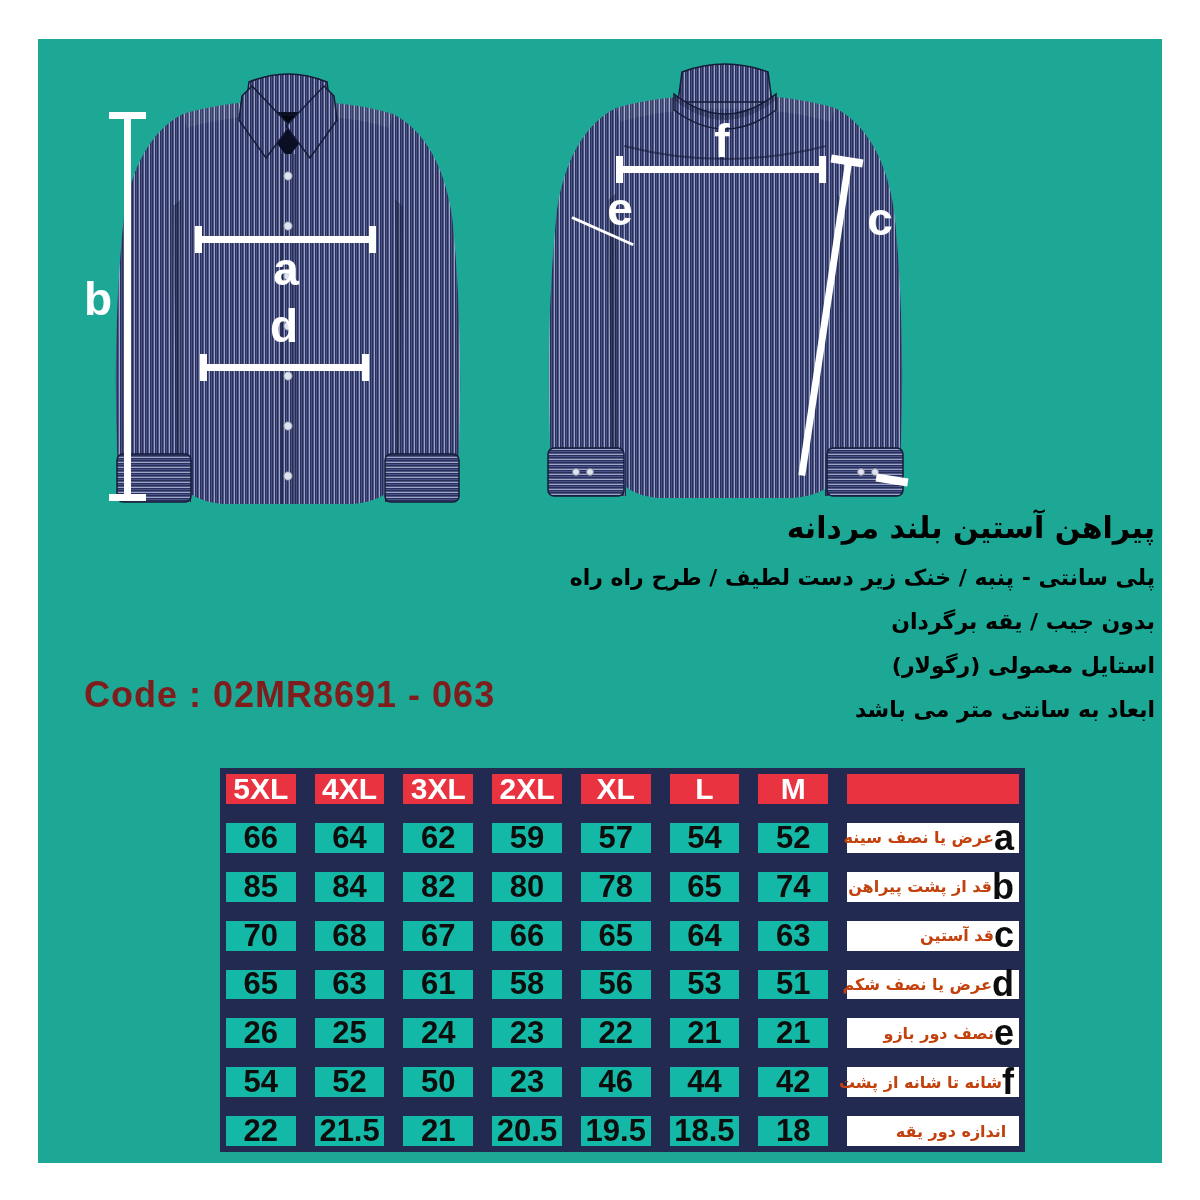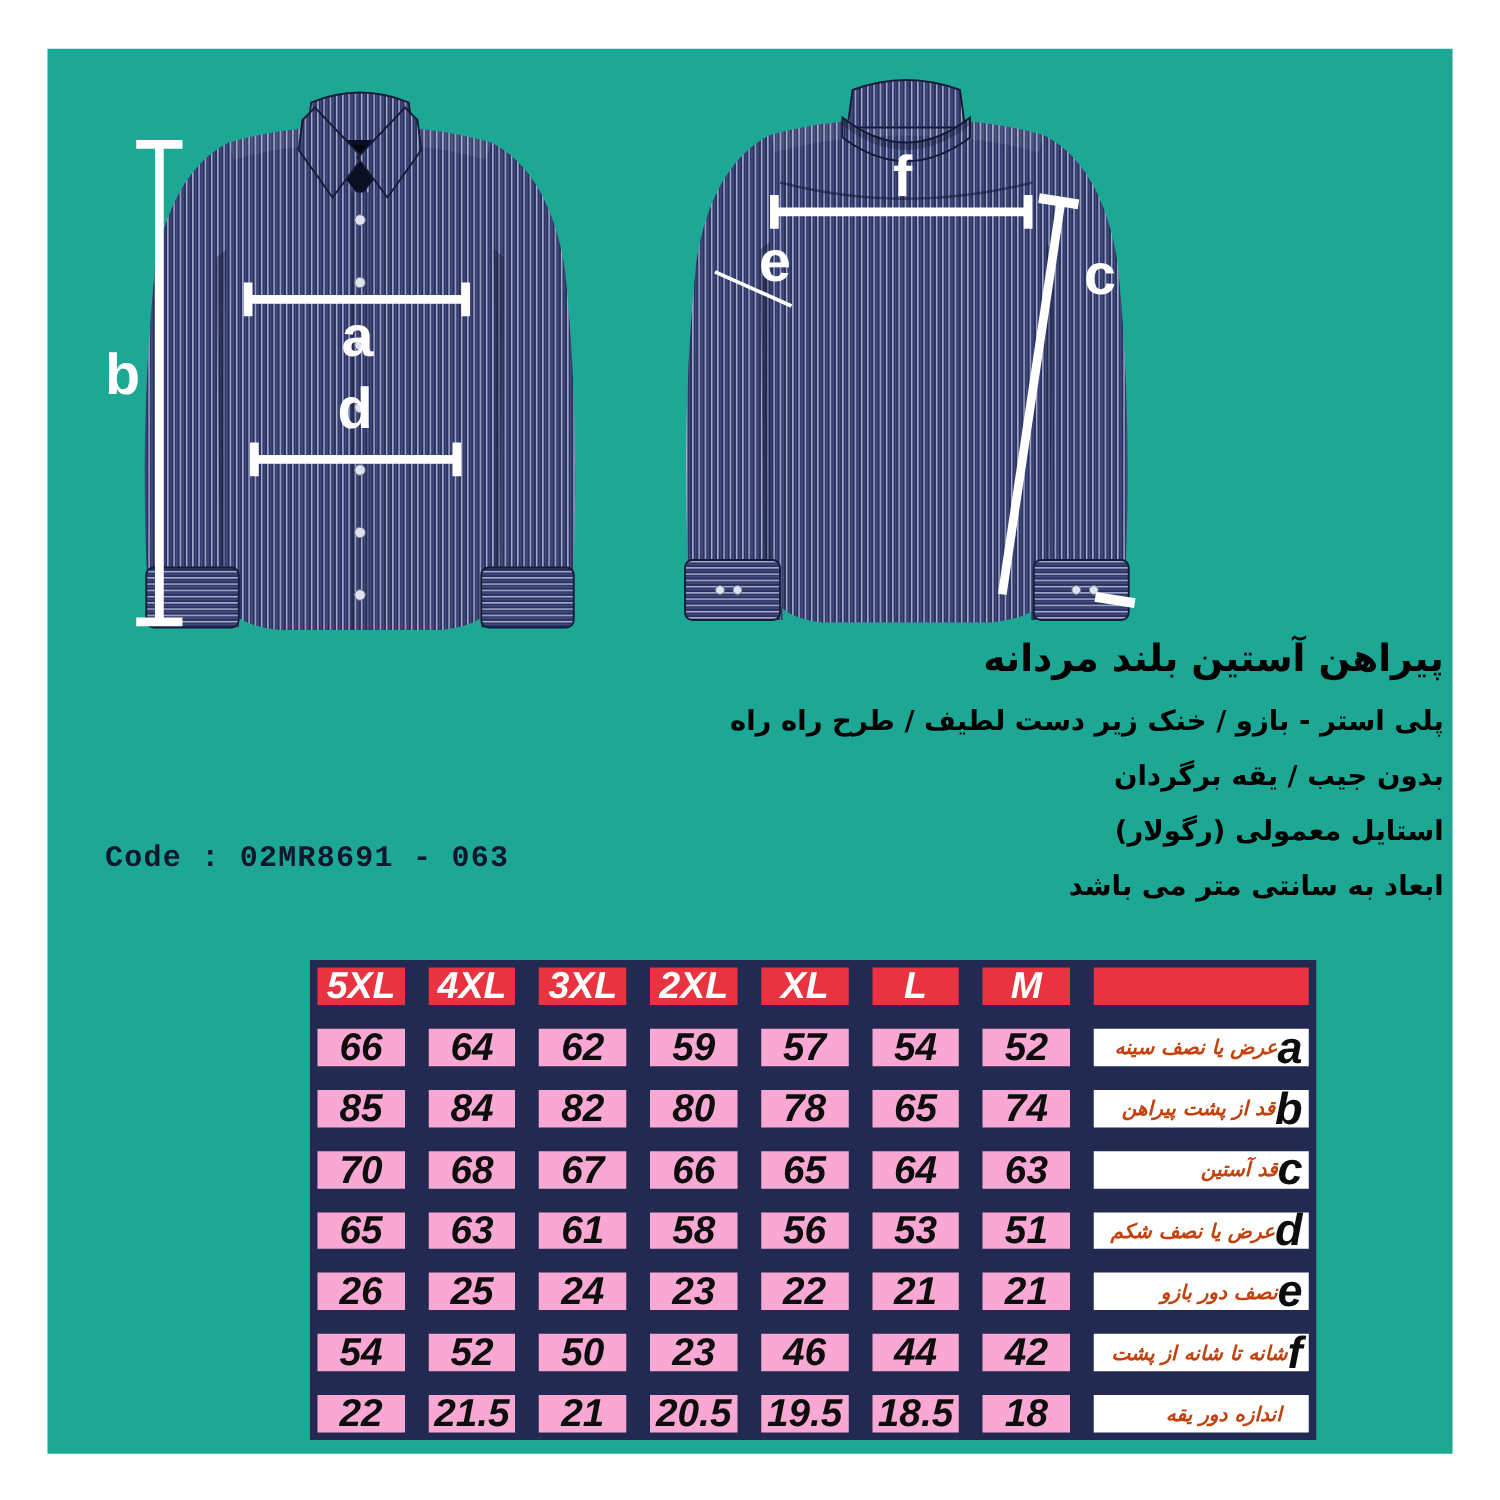--- a/index.html
+++ b/index.html
@@ -16,30 +16,30 @@
   .mletter{position:absolute;z-index:6;color:#ffffff;font-weight:bold;font-size:46px;
            line-height:1;width:44px;text-align:center;font-family:"Liberation Sans",sans-serif;}
 
   
   .desc{position:absolute;right:45px;top:508px;z-index:4;text-align:right;direction:rtl;
         color:#000000;font-family:"DejaVu Sans",sans-serif;}
   .desc-title{font-size:30px;font-weight:bold;line-height:40px;margin-bottom:8px;}
   .desc-line{font-size:22px;font-weight:bold;line-height:44px;}
 
   
-  .code{position:absolute;left:84px;top:674px;z-index:4;color:#0f172a;font-weight:bold;
-        font-size:24px;letter-spacing:1px;font-family:Liberation Mono, monospace;}
-
-  
-  .size-table{position:absolute;left:248px;top:768px;width:805px;height:384px;z-index:4;
+  .code{position:absolute;left:84px;top:674px;z-index:4;color:#7f1d1d;font-weight:bold;
+        font-size:36px;letter-spacing:1px;font-family:Liberation Sans, sans-serif;}
+
+  
+  .size-table{position:absolute;left:220px;top:768px;width:805px;height:384px;z-index:4;
         background:#232a52;box-sizing:border-box;padding:6px;display:grid;
-        grid-template-columns:repeat(7,1fr) 172px;grid-auto-rows:1fr;gap:19px;font-style:italic;}
+        grid-template-columns:repeat(7,1fr) 172px;grid-auto-rows:1fr;gap:19px;}
   .cell{display:flex;align-items:center;justify-content:center;min-width:0;min-height:0;}
   .th{background:#e93340;color:#ffffff;font-weight:bold;font-size:30px;}
-  .td{background:#f9a8d4;color:#0d0d0d;font-weight:bold;font-size:31px;}
+  .td{background:#14b8a6;color:#0d0d0d;font-weight:bold;font-size:31px;}
   .label-cell{background:#ffffff;direction:rtl;justify-content:flex-start;padding:0 5px 0 2px;}
   .label-cell.no-letter{justify-content:center;padding-left:38px;}
   .row-letter{font-family:"Liberation Sans",sans-serif;font-weight:bold;font-size:36px;
         line-height:0.9;color:#0d0d0d;}
   .row-label{font-family:"DejaVu Sans",sans-serif;font-weight:bold;font-size:16px;
         color:#c2410c;padding-left:3px;white-space:nowrap;}
 </style>
 </head>
 <body>
 
@@ -152,21 +152,21 @@
   <div class="mletter" style="left:598px;top:186px;">e</div>
 
   <div class="mcap" style="left:831px;top:157px;width:32px;height:8px;transform:rotate(9deg);"></div>
   <div class="mline" style="left:845px;top:163px;width:7px;height:316px;transform:rotate(8.5deg);transform-origin:top center;"></div>
   <div class="mcap" style="left:876px;top:476px;width:32px;height:8px;transform:rotate(9deg);"></div>
   <div class="mletter" style="left:858px;top:196px;">c</div>
 
   <div class="desc">
     <div class="desc-title">پیراهن آستین بلند مردانه</div>
     <div>
-        <div class="desc-line">پلی استر - بازو / خنک زیر دست لطیف / طرح راه راه</div>
+        <div class="desc-line">پلی سانتی - پنبه / خنک زیر دست لطیف / طرح راه راه</div>
         <div class="desc-line">بدون جیب / یقه برگردان</div>
         <div class="desc-line">استایل معمولی (رگولار)</div>
         <div class="desc-line">ابعاد به سانتی متر می باشد</div>
       </div>
   </div>
 
   <div class="code">Code : 02MR8691 - 063</div>
 
   <div class="size-table">
       <div class="cell th">5XL</div>

